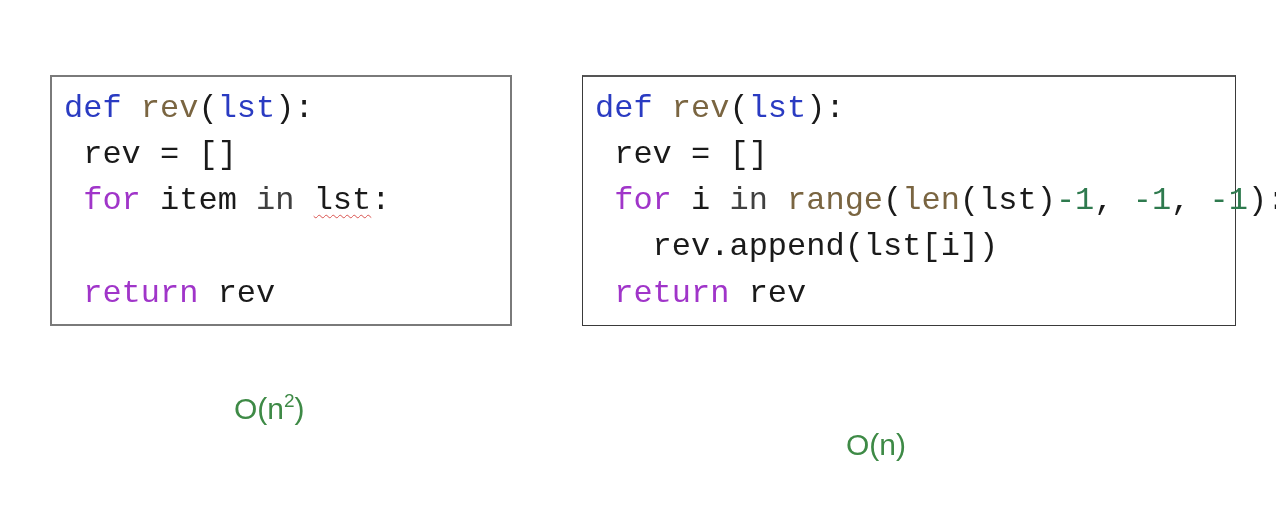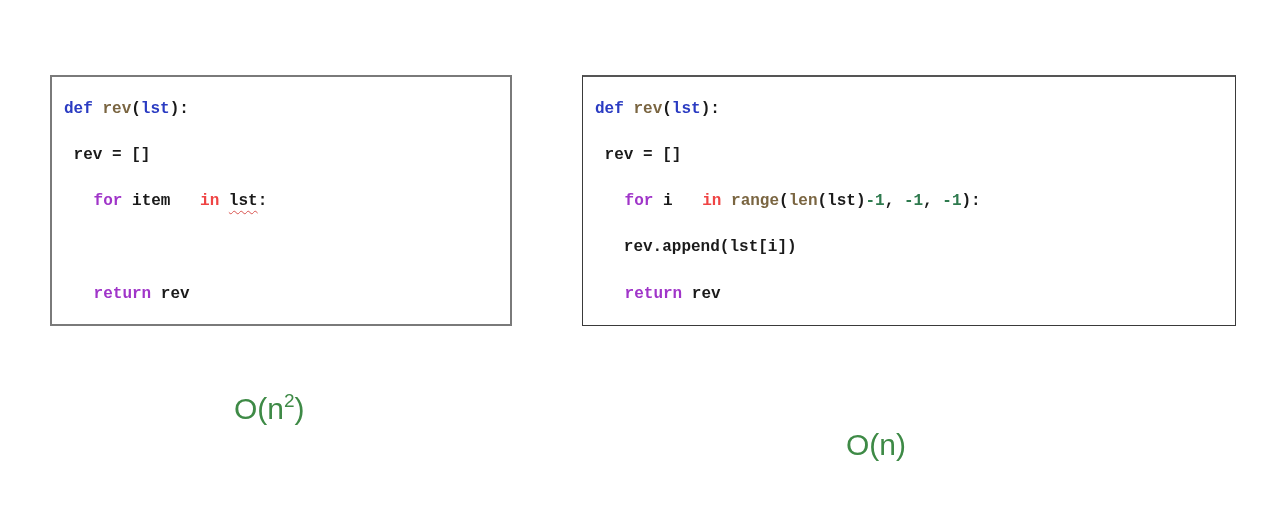--- a/index.html
+++ b/index.html
@@ -1,31 +1,30 @@
 <!DOCTYPE html>
 <html><head>
 <meta charset="utf-8">
 <style>
   html, body { margin: 0; padding: 0; background: #ffffff; }
   body { width: 1276px; height: 512px; position: relative; overflow: hidden; }
   .code-box {
     position: absolute;
     background: #ffffff;
     font-family: "Liberation Mono", "DejaVu Sans Mono", monospace;
-    font-size: 16px;
+    font-size: 32px;
     color: #1a1a1a;
     box-sizing: border-box;
-    font-weight: bold;
   }
   #box-left { left: 50px; top: 75px; width: 462px; height: 251px; border: 2px solid #7a7a7a; }
   #box-right { left: 582px; top: 75px; width: 654px; height: 251px; border: 1px solid #3a3a3a; border-top: 2px solid #555; }
   .line { position: absolute; white-space: pre; line-height: 28px; }
   .kw-def { color: #2a3bc2; }
-  .kw-ctrl { color: #a035c9; margin-left: 20px; }
-  .kw-in { color: #ef4444; margin-left: 20px; }
+  .kw-ctrl { color: #a035c9; }
+  .kw-in { color: #404040; }
   .fn { color: #7a6541; }
   .param { color: #2a3bc2; }
   .num { color: #2e7a4e; }
   .plain { color: #1a1a1a; }
   .squiggle { text-decoration: underline wavy #d9534f; text-decoration-thickness: 1px; text-underline-offset: 5px; }
   .complexity {
     position: absolute;
     font-family: "Liberation Sans", sans-serif;
     font-weight: normal;
     font-size: 30px;

